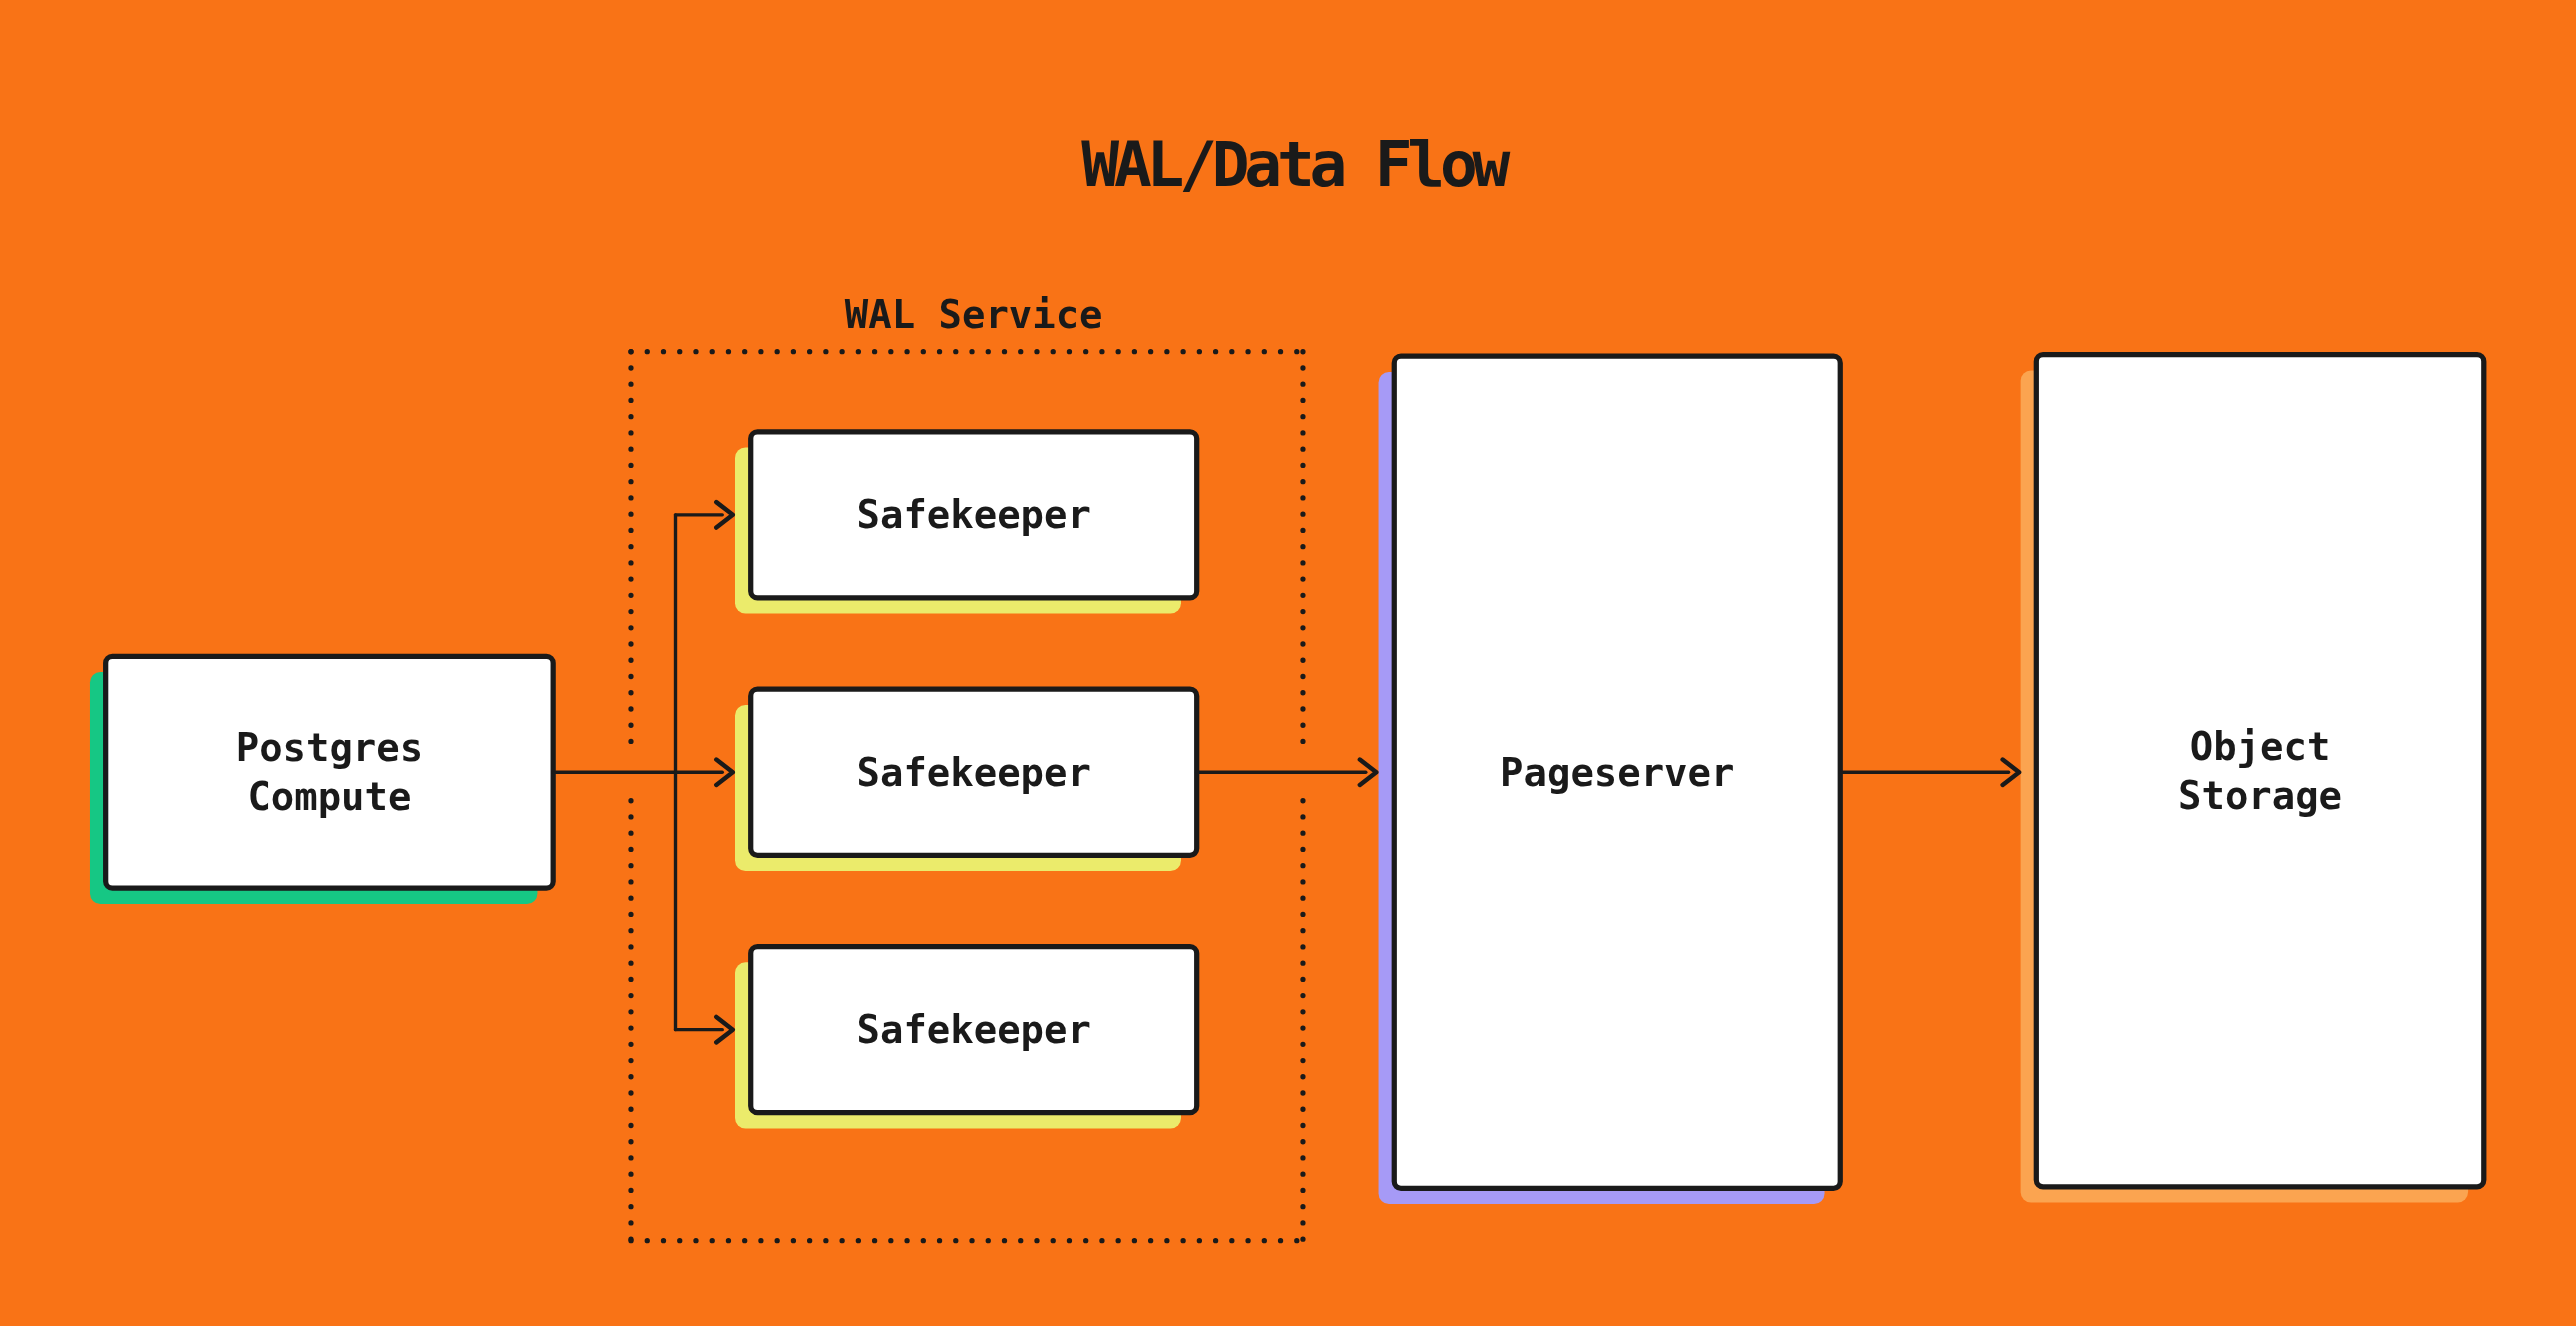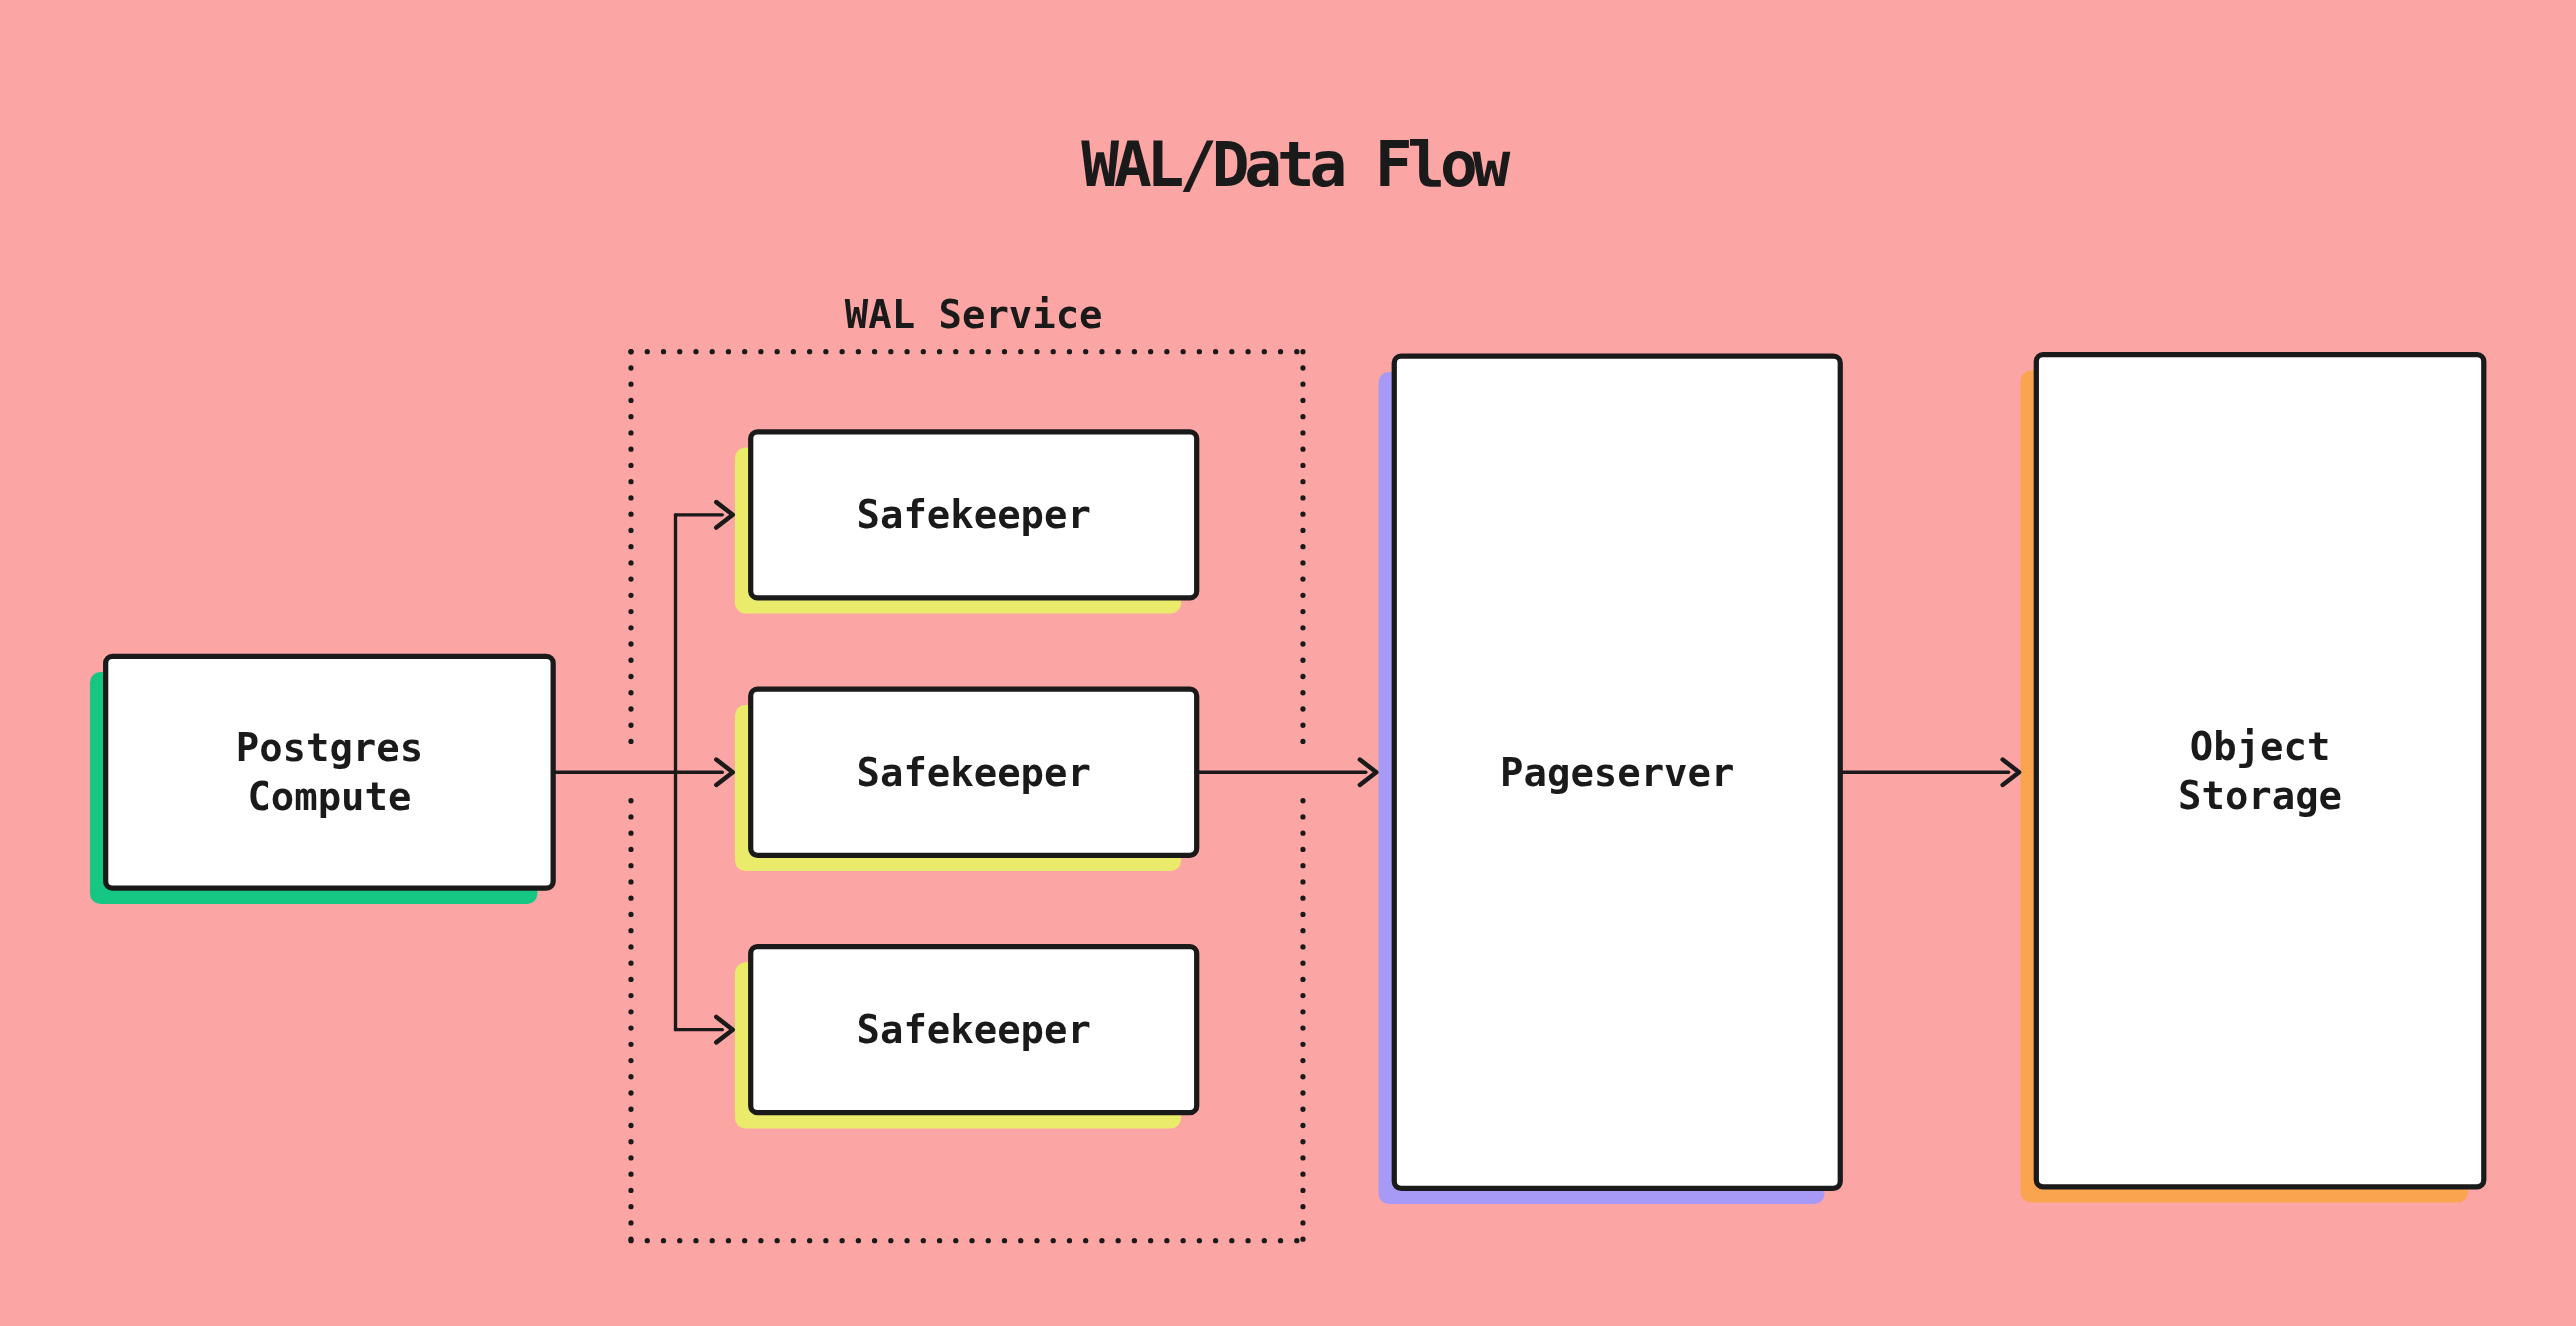--- a/index.html
+++ b/index.html
@@ -1,16 +1,16 @@
 <!DOCTYPE html>
 <html style="font-size:12px"><head>
 <meta charset="utf-8">
 <style>
   html,body{height:100%;margin:0;background:#ffffff;}
-  .stage{width:100%;height:100%;display:flex;align-items:flex-start;justify-content:center;background:#fca5a5;}
+  .stage{width:100%;height:100%;display:flex;align-items:flex-start;justify-content:center;background:#f97316;}
   svg{width:100%;height:100%;display:block;}
   text{
     font-family:"DejaVu Sans Mono","Liberation Mono",monospace;
     font-weight:bold;
     fill:#1a1a1a;
     text-anchor:middle;
   }
   .title-text{font-size:84px;letter-spacing:-7px;}
   .label-text{font-size:52px;}
   .box{fill:#ffffff;stroke:#1a1a1a;stroke-width:7;}

